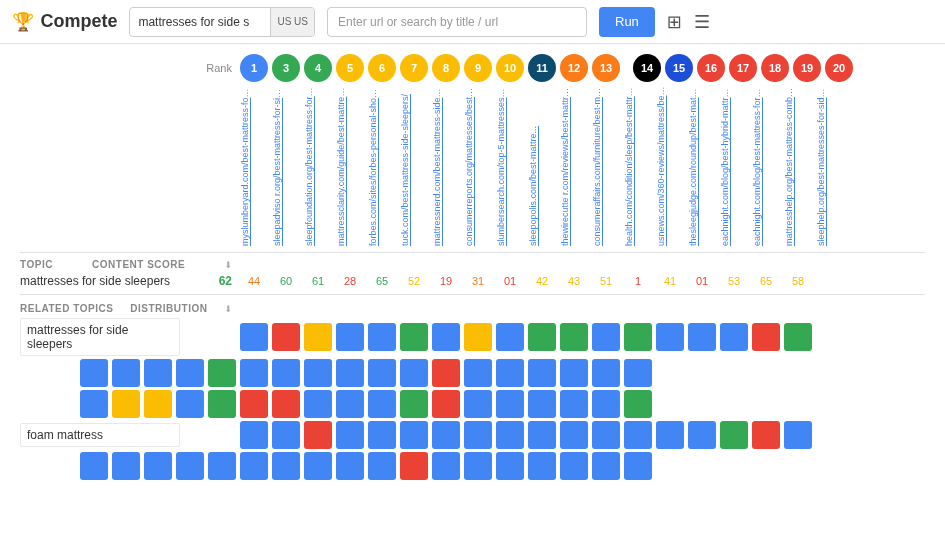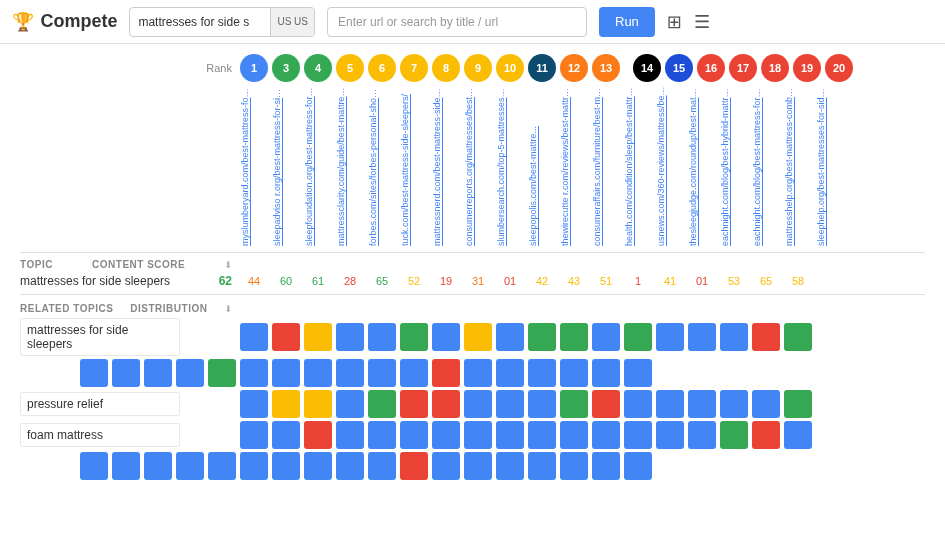--- a/index.html
+++ b/index.html
@@ -268,21 +268,20 @@
           <div class="related-cell" style="background: rgb(234, 67, 53);"></div>
           <div class="related-cell" style="background: rgb(66, 133, 244);"></div>
           <div class="related-cell" style="background: rgb(66, 133, 244);"></div>
           <div class="related-cell" style="background: rgb(66, 133, 244);"></div>
           <div class="related-cell" style="background: rgb(66, 133, 244);"></div>
           <div class="related-cell" style="background: rgb(66, 133, 244);"></div>
           <div class="related-cell" style="background: rgb(66, 133, 244);"></div>
         </div>
       </div>
       <div class="related-data-row">
-        <div class="related-name-cell">pressure relief</div>
         <div class="related-spacer"></div>
         <div class="related-cells">
           <div class="related-cell" style="background: rgb(66, 133, 244);"></div>
           <div class="related-cell" style="background: rgb(251, 188, 4);"></div>
           <div class="related-cell" style="background: rgb(251, 188, 4);"></div>
           <div class="related-cell" style="background: rgb(66, 133, 244);"></div>
           <div class="related-cell" style="background: rgb(52, 168, 83);"></div>
           <div class="related-cell" style="background: rgb(234, 67, 53);"></div>
           <div class="related-cell" style="background: rgb(234, 67, 53);"></div>
           <div class="related-cell" style="background: rgb(66, 133, 244);"></div>

